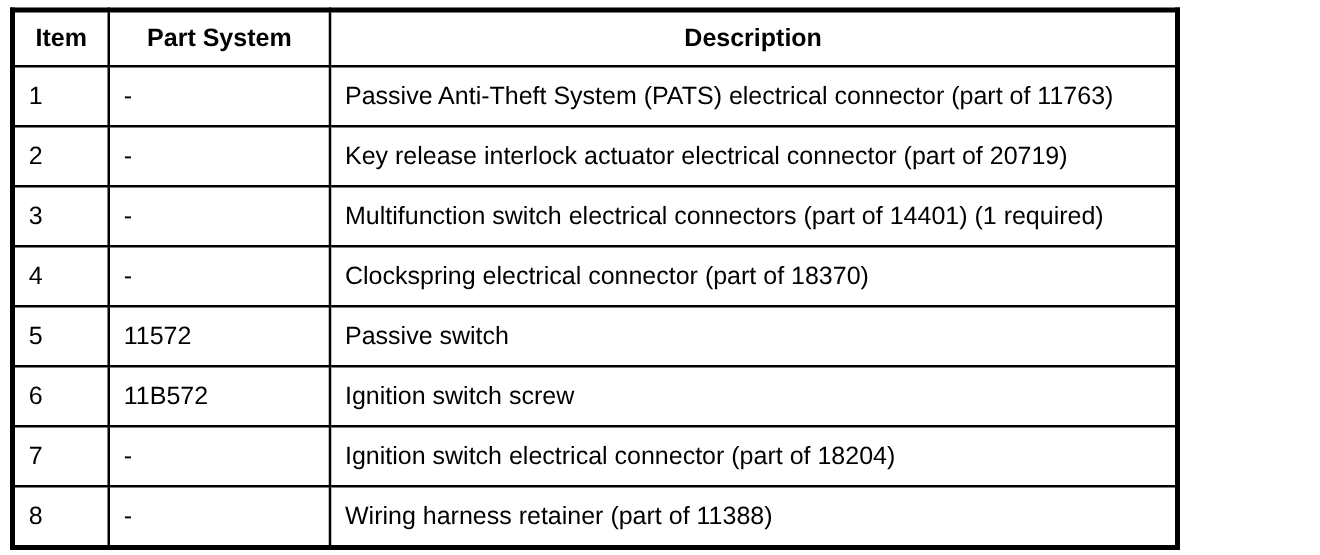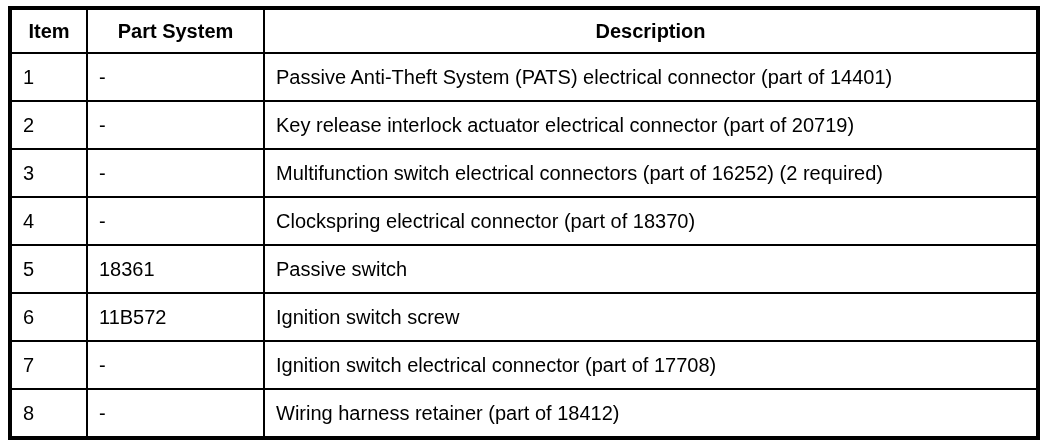--- a/index.html
+++ b/index.html
@@ -13,21 +13,21 @@
   .page {
     position: relative;
     width: 1056px;
     height: 444px;
     background: #ffffff;
   }
   table.parts {
     position: absolute;
     left: 8px;
     top: 6px;
-    width: 1032px;
+    width: 936px;
     border-collapse: collapse;
     table-layout: fixed;
     background: #ffffff;
     color: #000000;
   }
   table.parts, table.parts th, table.parts td {
     border: 2px solid #000000;
   }
   table.parts {
     border: 4px solid #000000;
@@ -64,52 +64,52 @@
       <tr>
         <th class="col-item">Item</th>
         <th class="col-part">Part System</th>
         <th class="col-desc">Description</th>
       </tr>
     </thead>
     <tbody id="table-body">
         <tr>
     <td class="col-item">1</td>
     <td class="col-part">-</td>
-    <td class="col-desc">Passive Anti-Theft System (PATS) electrical connector (part of 14401)</td>
+    <td class="col-desc">Passive Anti-Theft System (PATS) electrical connector (part of 11763)</td>
   </tr>
         <tr>
     <td class="col-item">2</td>
     <td class="col-part">-</td>
     <td class="col-desc">Key release interlock actuator electrical connector (part of 20719)</td>
   </tr>
         <tr>
     <td class="col-item">3</td>
     <td class="col-part">-</td>
-    <td class="col-desc">Multifunction switch electrical connectors (part of 16252) (2 required)</td>
+    <td class="col-desc">Multifunction switch electrical connectors (part of 14401) (1 required)</td>
   </tr>
         <tr>
     <td class="col-item">4</td>
     <td class="col-part">-</td>
     <td class="col-desc">Clockspring electrical connector (part of 18370)</td>
   </tr>
         <tr>
     <td class="col-item">5</td>
-    <td class="col-part">18361</td>
+    <td class="col-part">11572</td>
     <td class="col-desc">Passive switch</td>
   </tr>
         <tr>
     <td class="col-item">6</td>
     <td class="col-part">11B572</td>
     <td class="col-desc">Ignition switch screw</td>
   </tr>
         <tr>
     <td class="col-item">7</td>
     <td class="col-part">-</td>
-    <td class="col-desc">Ignition switch electrical connector (part of 17708)</td>
+    <td class="col-desc">Ignition switch electrical connector (part of 18204)</td>
   </tr>
         <tr>
     <td class="col-item">8</td>
     <td class="col-part">-</td>
-    <td class="col-desc">Wiring harness retainer (part of 18412)</td>
+    <td class="col-desc">Wiring harness retainer (part of 11388)</td>
   </tr>
       </tbody>
   </table>
 </div>
 
 </body></html>

